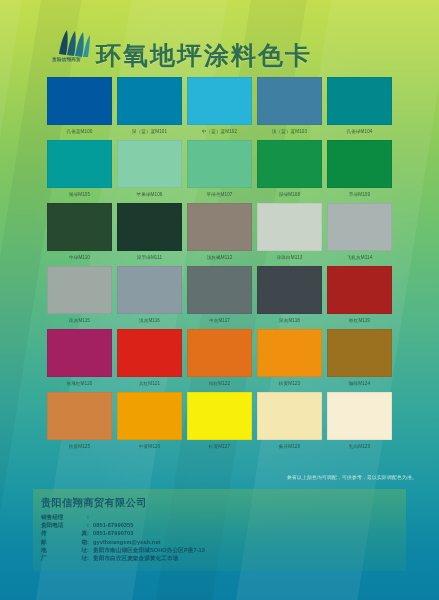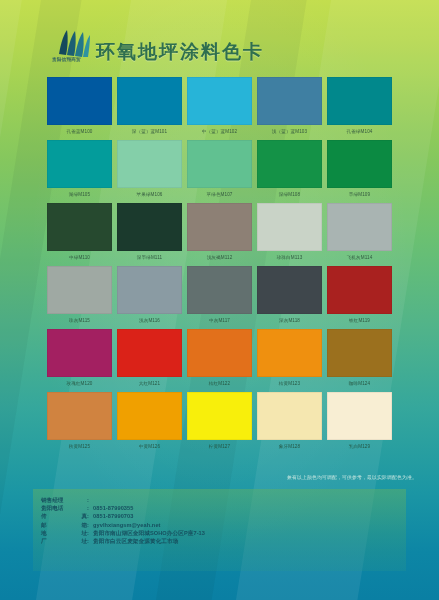--- a/index.html
+++ b/index.html
@@ -74,21 +74,21 @@
     letter-spacing: 0.2px;
     color: #1b4f63;
     white-space: nowrap;
     font-weight: bold;
     opacity: 0.85;
   }
   .title {
     position: absolute;
     left: 96px;
     top: 39px;
-    font-size: 19px;
+    font-size: 25px;
     font-weight: bold;
     color: #2f6f4f;
     letter-spacing: 2px;
     text-shadow: 0 1px 0 rgba(255,255,255,0.25);
     white-space: nowrap;
   }
 
   
   .grid {
     position: absolute;
@@ -330,20 +330,21 @@
         <div class="cell">
           <div class="chip" style="background: rgb(248, 238, 211);"></div>
           <div class="chip-label">乳白M129</div>
         </div>
       </div>
     </div>
 
   <div class="disclaimer">兼有以上颜色均可调配，可供参考，最以实际调配色为准。</div>
 
   <div class="footer">
+    <div class="company">贵阳信翔商贸有限公司</div>
     <div>
         <div class="frow">
           <div class="fkey">
             <span>销售经理</span>
             <span></span>
           </div>
           <div class="fsep">:</div>
           <div class="fval"></div>
         </div>
         <div class="frow">

